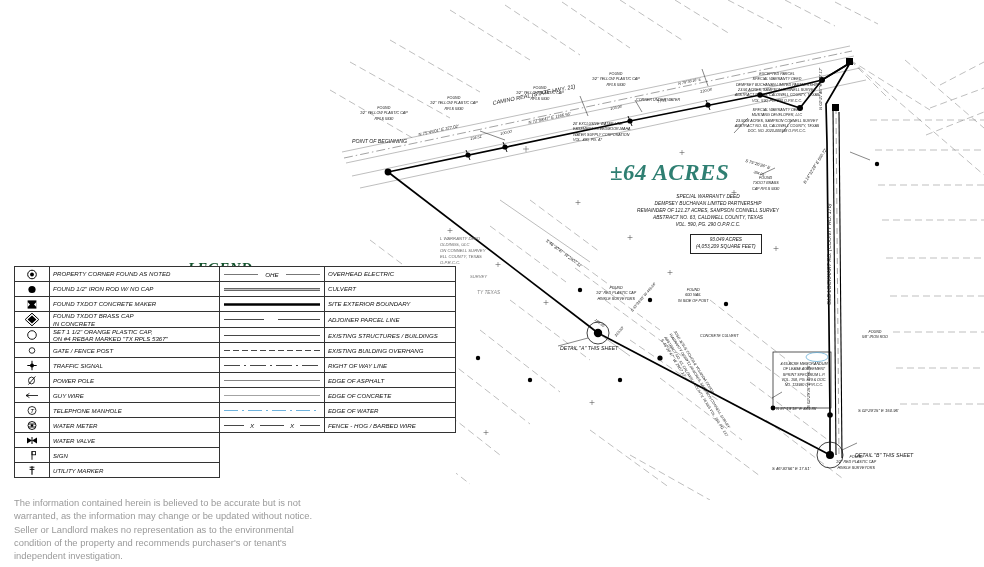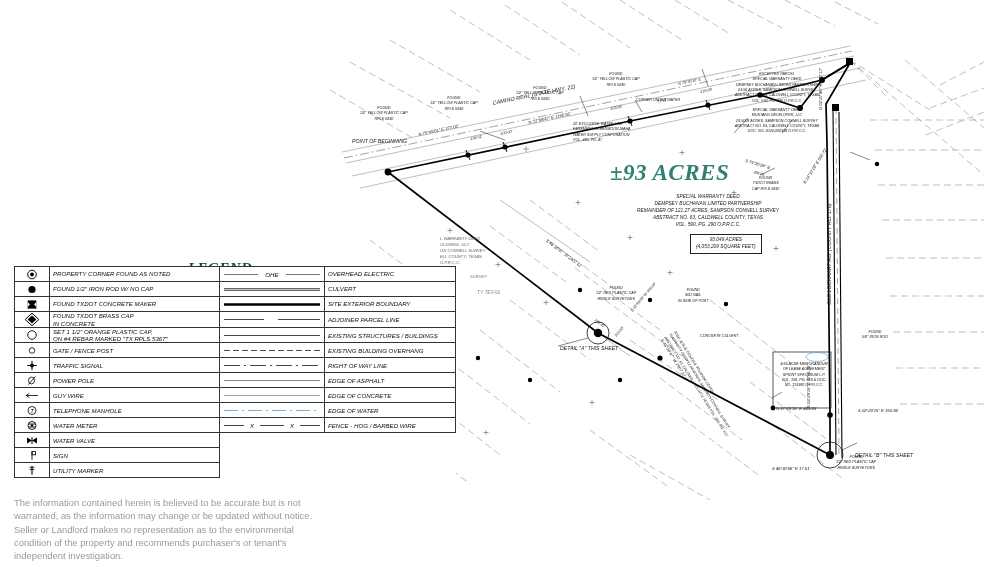--- a/index.html
+++ b/index.html
@@ -255,21 +255,21 @@
       </g>
 
       <g stroke="#000" stroke-width="0.9">
         <path d="M136 150 l4 10"></path>
         <path d="M173 142 l4 10"></path>
         <path d="M298 116 l4 10"></path>
         <path d="M376 100 l4 10"></path>
       </g>
     </svg>
 
-    <div class="abs acres-callout" style="left:280px;top:160px;">±93 ACRES</div>
+    <div class="abs acres-callout" style="left:280px;top:160px;">±64 ACRES</div>
   </div>
 
   <div class="abs blk t48" style="left:613px;top:194px;width:190px;">
     <div>SPECIAL WARRANTY DEED</div>
     <div>DEMPSEY BUCHANAN LIMITED PARTNERSHIP</div>
     <div>REMAINDER OF 121.27 ACRES, SAMPSON CONNELL SURVEY</div>
     <div>ABSTRACT NO. 63, CALDWELL COUNTY, TEXAS</div>
     <div>VOL. 590, PG. 290 O.P.R.C.C.</div>
   </div>
 

